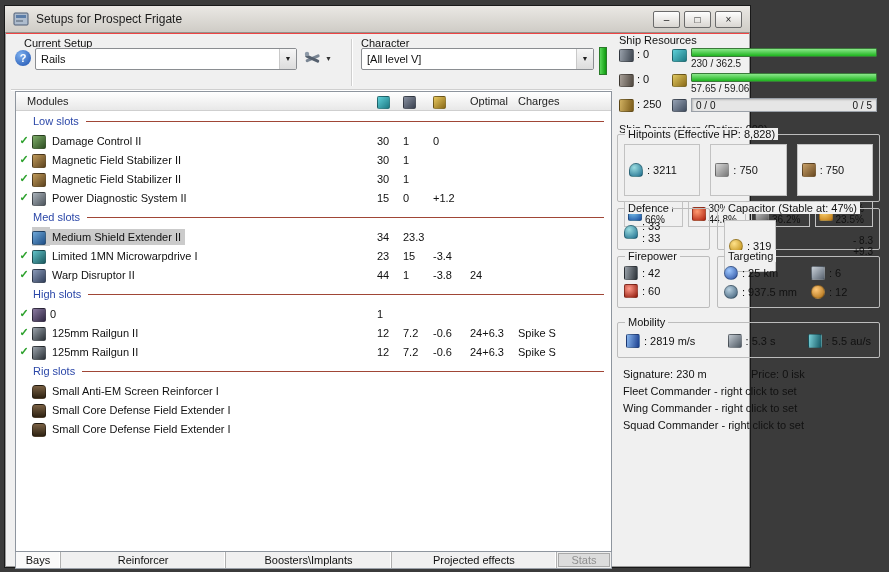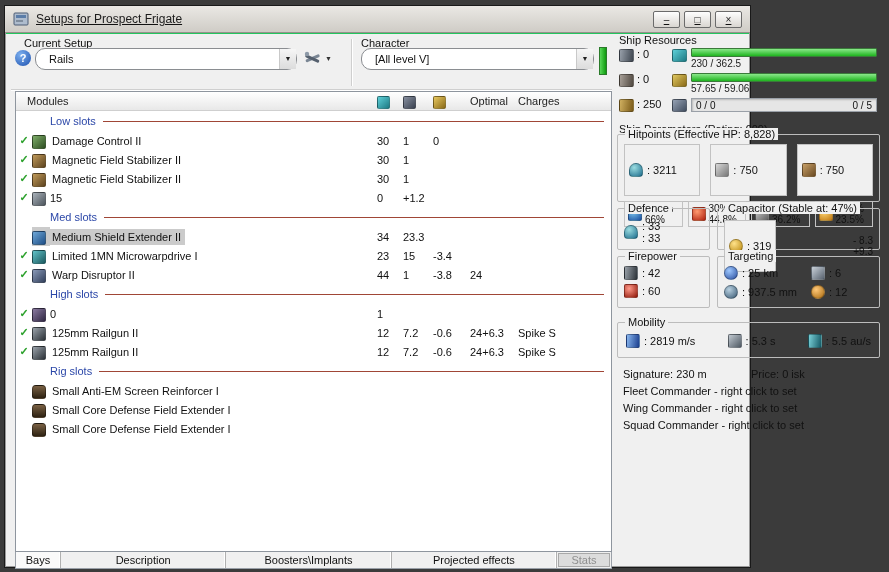--- a/index.html
+++ b/index.html
@@ -1,30 +1,30 @@
 <!DOCTYPE html>
 <html><head>
 <meta charset="utf-8">
 <style>
   * { margin:0; padding:0; box-sizing:border-box; }
   html,body { width:889px; height:572px; overflow:hidden; }
   body { position:relative; background:#3b3b3b; font-family:"Liberation Sans",sans-serif; font-size:11px; color:#111; }
 
-  .window { position:absolute; left:4px; top:5px; width:747px; height:563px; background:#22c55e; border:1px solid #191919; box-shadow:inset 0 0 0 1px #9a9a9a;text-decoration:underline; }
+  .window { position:absolute; left:4px; top:5px; width:747px; height:563px; background:#ef4444; border:1px solid #191919; box-shadow:inset 0 0 0 1px #9a9a9a; }
   .titlebar { height:27px; display:flex; align-items:center; padding:0 8px; background:linear-gradient(#eae8e4,#cfccc6); border-bottom:1px solid #96918a; }
   .title { margin-left:7px; font-size:12px; color:#1c1c1c; }
   .winbtns { margin-left:auto; display:flex; gap:4px; }
   .wbtn { width:27px; height:17px; border:1px solid #6b6b6b; border-radius:2px; background:linear-gradient(#fefefe,#d9d6d1); font-size:10px; line-height:15px; text-align:center; color:#222; cursor:default; }
 
   .body { position:absolute; left:1px; top:28px; right:1px; bottom:1px; background:#f0f0f0; }
 
   
   .glabel { position:absolute; top:3px; white-space:nowrap; }
   .help { position:absolute; left:9px; top:16px; width:16px; height:16px; border-radius:50%; background:radial-gradient(circle at 35% 30%,#7db0ef,#1b4fae); color:#fff; font-weight:bold; text-align:center; line-height:16px; font-size:11px; }
-  .combo { position:absolute; height:22px; top:14px; background:#fff; border:1px solid #8a8d91; border-radius:10px; display:flex; align-items:center;padding-left:8px; }
+  .combo { position:absolute; height:22px; top:14px; background:#fff; border:1px solid #8a8d91; border-radius:2px; display:flex; align-items:center; }
   .cval { flex:1; padding-left:5px; white-space:nowrap; overflow:hidden; }
   .carrow { width:17px; align-self:stretch; border-left:1px solid #c9c9c9; background:linear-gradient(#f6f6f6,#dcdcdc); font-size:7px; line-height:20px; text-align:center; color:#222; }
   .setup-combo { left:29px; width:262px; }
   .char-combo { left:355px; width:233px; }
   .tools { position:absolute; left:297px; top:16px; display:flex; align-items:center; gap:2px; }
   .tools .tarrow { font-size:7px; color:#333; }
   .vsep { position:absolute; left:345px; top:5px; height:47px; width:2px; border-left:1px solid #cfcfcf; border-right:1px solid #fff; }
   .greenbar { position:absolute; left:593px; top:13px; width:8px; height:28px; background:linear-gradient(90deg,#58d858,#0f9b0f); border:1px solid #2a7a2a; }
   .hsep { position:absolute; left:5px; top:55px; width:601px; border-top:1px solid #cfcfcf; border-bottom:1px solid #fff; }
 
@@ -46,21 +46,21 @@
   .rtrack { flex:1; margin-left:4px; height:14px; border:1px solid #9aa0a8; background:#e6e6e6; box-shadow:inset 1px 1px 2px rgba(0,0,0,.2); display:flex; align-items:center; justify-content:space-between; font-size:10px; padding:0 4px; }
 
   
   .mpanel { position:absolute; left:9px; top:57px; width:597px; height:461px; background:#fff; border:1px solid #8e959e; overflow:hidden; }
   .mhead { display:grid; grid-template-columns:16px 18px 327px 26px 30px 37px 48px 1fr; align-items:center; height:19px; background:linear-gradient(#ffffff,#e8e8e8); border-bottom:1px solid #cfcfcf; color:#222; }
   .mhead .htitle { grid-column:1 / 4; padding-left:11px; }
   .hi { width:13px; height:13px; border-radius:2px; border:1px solid rgba(0,0,0,.3); }
   .hi-cpu { background:linear-gradient(135deg,#5ed0d8,#1e7a84); }
   .hi-pg { background:linear-gradient(135deg,#8890a0,#3a4250); }
   .hi-cap { background:linear-gradient(135deg,#e8c860,#8a6a18); }
-  .msec { display:flex; align-items:center; height:20px; padding-left:34px; color:#2b47a8; }
+  .msec { display:flex; align-items:center; height:20px; padding-left:17px; color:#2b47a8; }
   .msec-line { flex:1; height:1px; background:#a04636; margin:0 7px; }
   .mrow { display:grid; grid-template-columns:16px 18px 327px 26px 30px 37px 48px 1fr; align-items:center; height:19px; }
   .chk { color:#2ea22e; font-weight:bold; text-align:center; font-size:11px; }
   .micell { display:flex; align-items:center; justify-content:flex-start; height:100%; padding-top:2px; }
   .mi { width:14px; height:14px; border-radius:2px; border:1px solid rgba(0,0,0,.35); background:linear-gradient(135deg,#8a8a8a,#3c3c3c); }
   .mi-dc { background:linear-gradient(135deg,#7fae6a,#2e4e22); }
   .mi-mfs { background:linear-gradient(135deg,#c09a5a,#5e4420); }
   .mi-pds { background:linear-gradient(135deg,#aab2ba,#4e565e); }
   .mi-mse { background:linear-gradient(135deg,#6fa8d8,#1e4e86); }
   .mi-mwd { background:linear-gradient(135deg,#62c2c8,#1c5a60); }
@@ -254,20 +254,21 @@
         <span class="num">1</span>
         <span class="num"></span>
         <span class="num"></span>
         <span class="num"></span>
       </div>
       <div class="mrow">
         <span class="chk">✓</span>
         <span class="micell">
             <i class="mi mi-pds"></i>
           </span>
+        <span><span class="nm">Power Diagnostic System II</span></span>
         <span class="num">15</span>
         <span class="num">0</span>
         <span class="num">+1.2</span>
         <span class="num"></span>
         <span class="num"></span>
       </div>
 
       <div class="msec">
         <span>Med slots</span>
           <span class="msec-line"></span>
@@ -386,21 +387,21 @@
         <span class="num"></span>
         <span class="num"></span>
         <span class="num"></span>
         <span class="num"></span>
         <span class="num"></span>
       </div>
     </div>
 
     <div class="tabbar">
       <div class="tab tab-bays">Bays</div>
-      <div class="tab tab-flex">Description</div>
+      <div class="tab tab-flex">Reinforcer</div>
       <div class="tab tab-flex">Boosters\Implants</div>
       <div class="tab tab-flex">Projected effects</div>
       <div class="tab-stats">Stats</div>
     </div>
 
     <div class="params">
       <div class="sp-title">Ship Parameters (Rating: 609)</div>
 
       <div class="pbox hp-box">
         <span class="pleg">Hitpoints (Effective HP: 8,828)</span>

